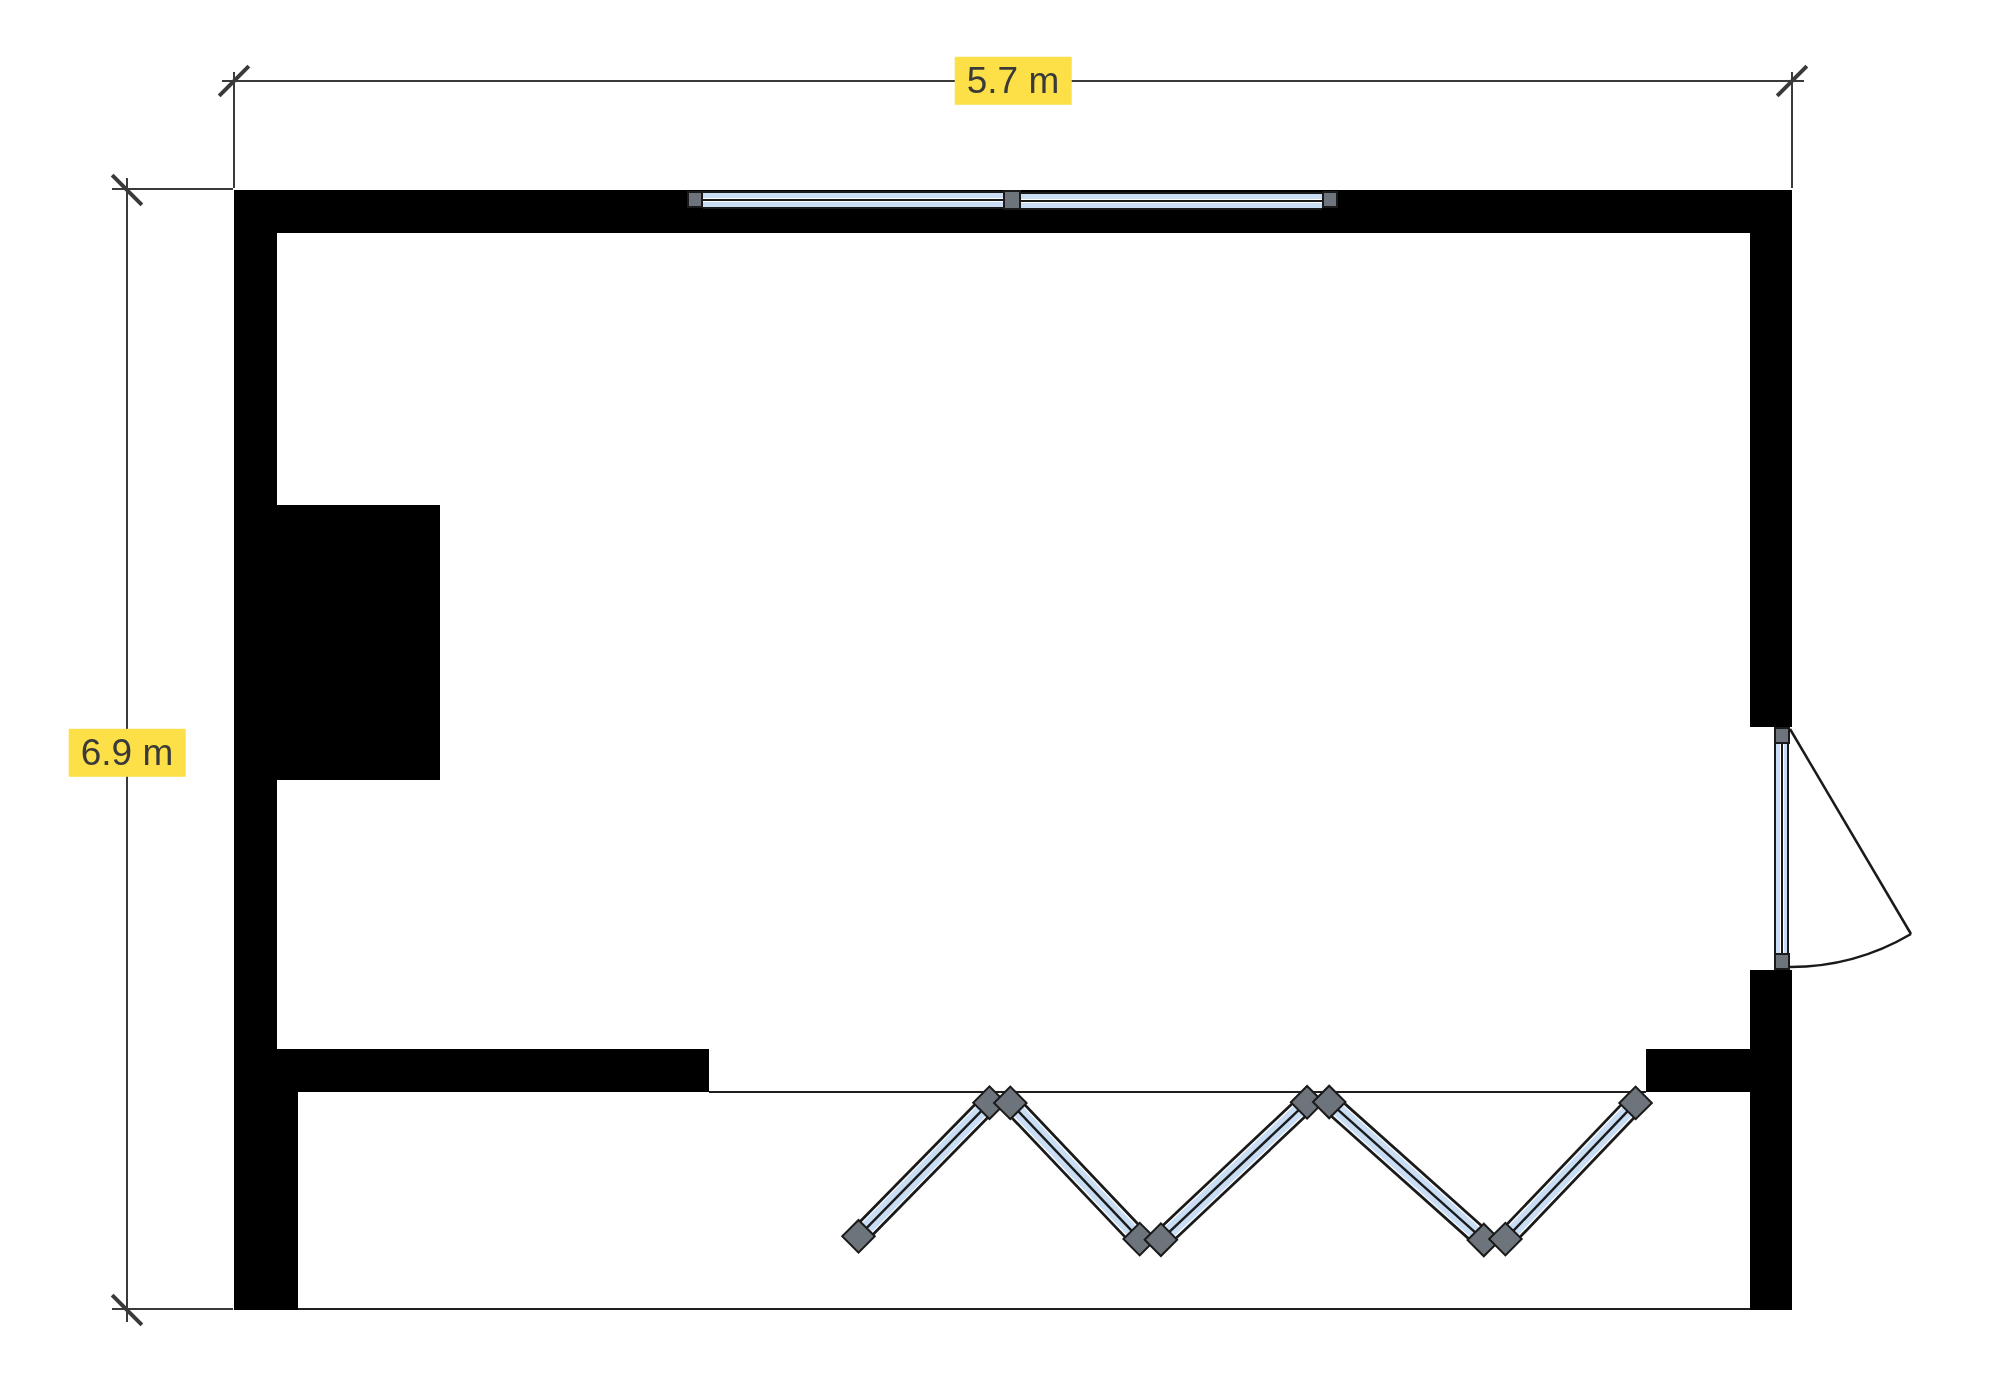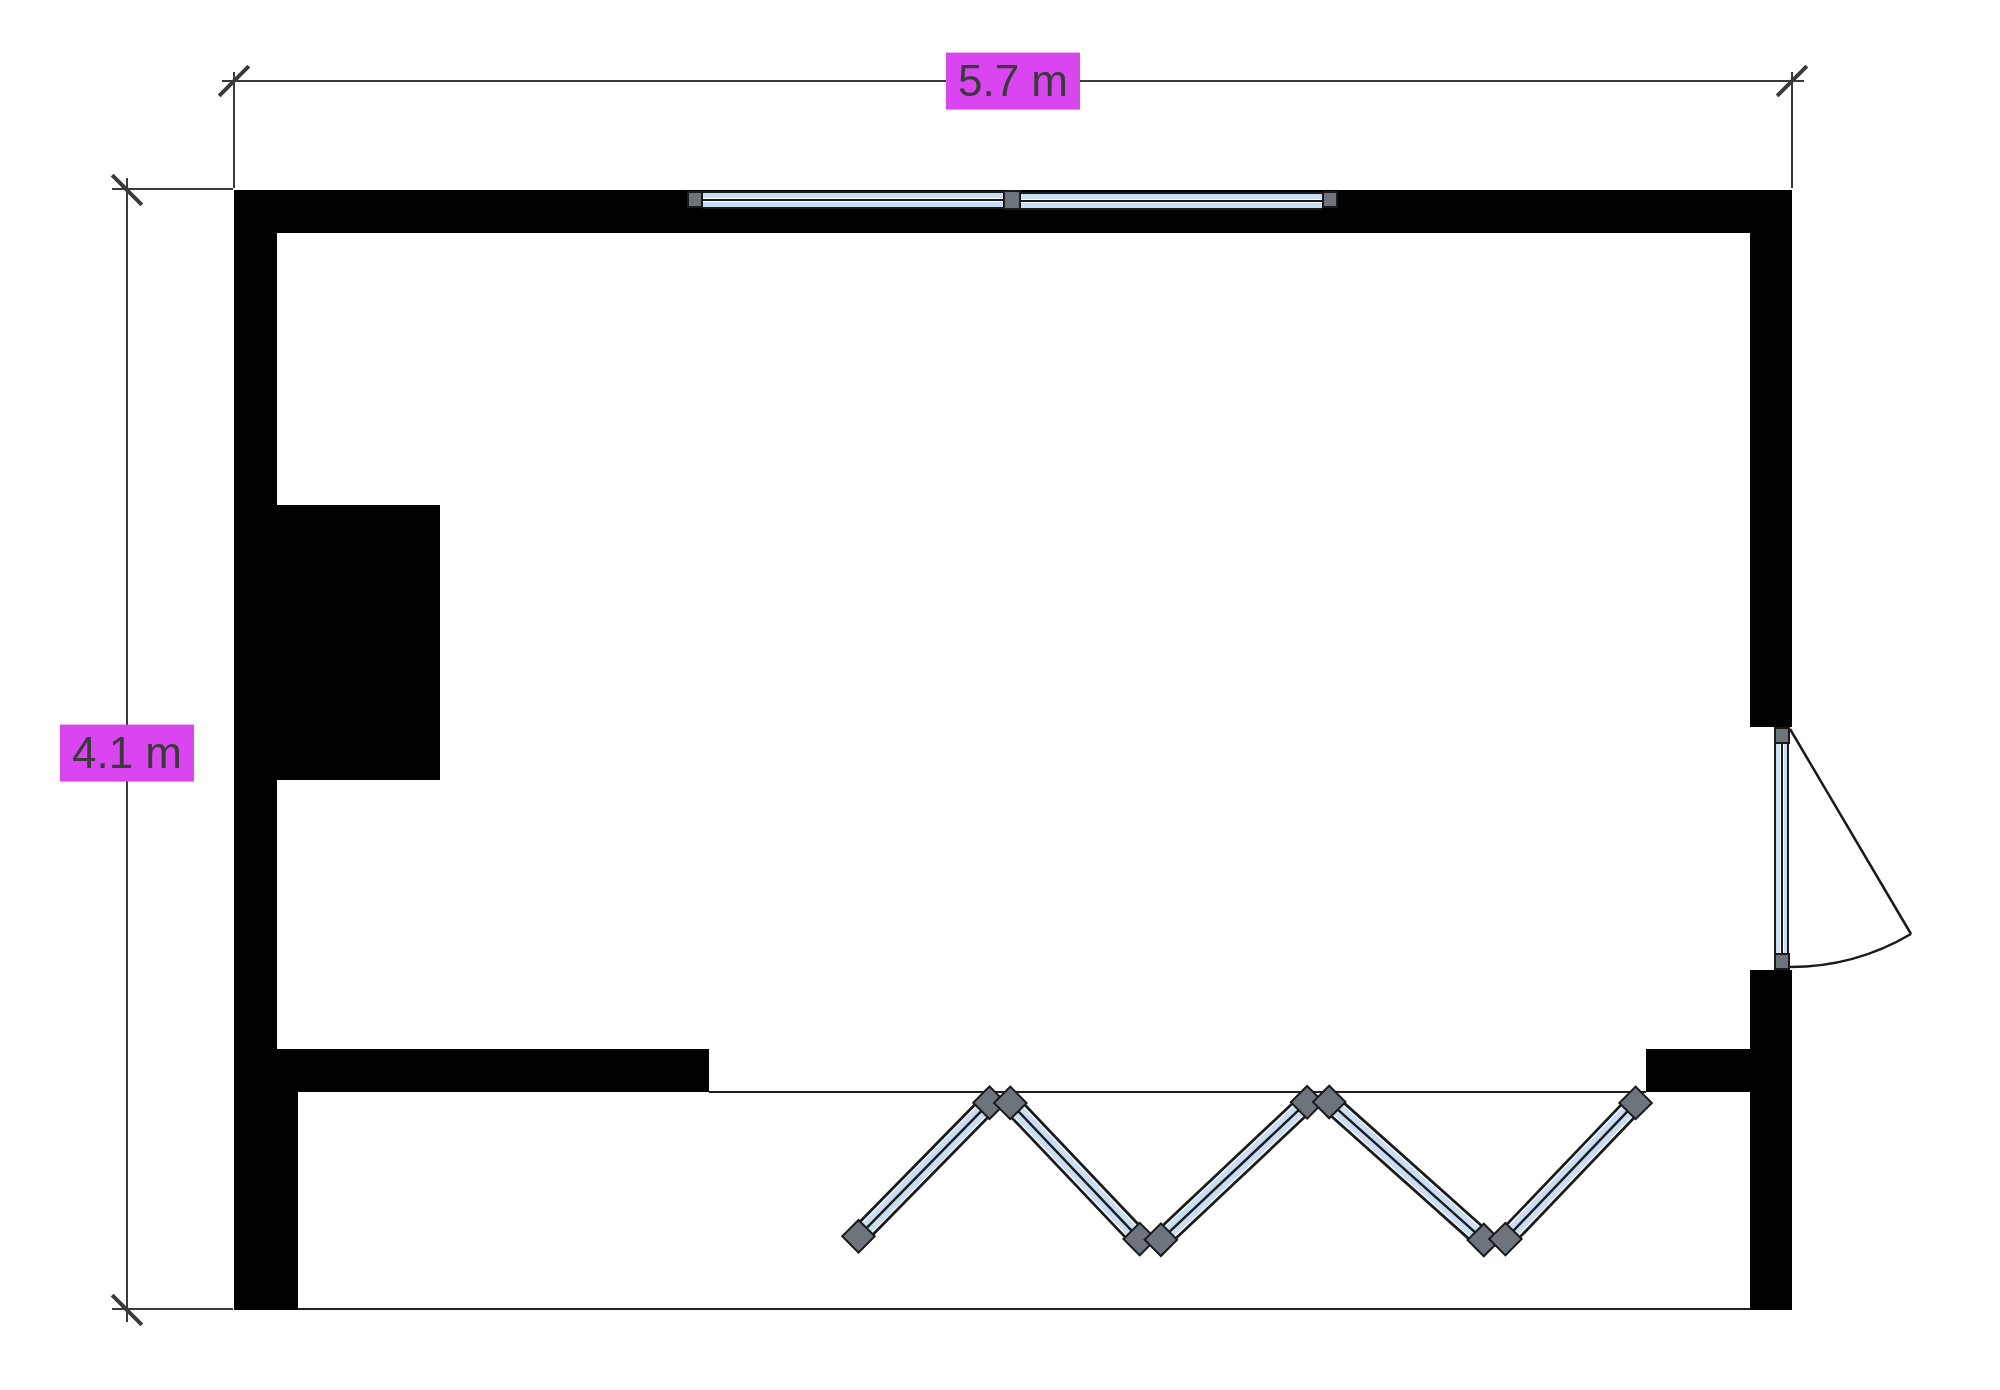--- a/index.html
+++ b/index.html
@@ -5,22 +5,22 @@
   html,body{margin:0;padding:0;background:#ffffff;}
   .plan{position:relative;width:2000px;height:1390px;background:#ffffff;overflow:hidden;
         font-family:"Liberation Sans", sans-serif;}
   .wall{position:absolute;background:#000000;}
   .thin-line{position:absolute;background:#1f1f1f;}
   .ext-line{position:absolute;background:#3a3a3a;}
   .dim-line{position:absolute;background:#3a3a3a;}
   .tick{position:absolute;width:42px;height:4px;background:#3a3a3a;}
   .tick.ne{transform:translate(-50%,-50%) rotate(-45deg);}
   .tick.se{transform:translate(-50%,-50%) rotate(45deg);}
-  .dim-label{position:absolute;transform:translate(-50%,-50%);background:#d946ef;
-             color:#3a3a3a;font-size:44px;line-height:1.2;padding:2px 12px;white-space:nowrap;}
+  .dim-label{position:absolute;transform:translate(-50%,-50%);background:#fde047;
+             color:#3a3a3a;font-size:37px;line-height:1.2;padding:2px 12px;white-space:nowrap;}
   .post{position:absolute;background:#6d747b;border:2px solid #1a1a1a;box-sizing:border-box;}
   .sash-h{position:absolute;height:18px;
       background:linear-gradient(to bottom,
         #1a1a1a 0 2px,#c9def4 2px 7px,#ffffff 7px 8px,
         #1a1a1a 8px 10px,#ffffff 10px 11px,#c9def4 11px 16px,#1a1a1a 16px 18px);}
   .leaf-v{position:absolute;width:15px;
       background:linear-gradient(to right,
         #1a1a1a 0 2px,#c9def4 2px 6px,#ffffff 6px 7px,
         #1a1a1a 7px 9px,#ffffff 9px 10px,#c9def4 10px 13px,#1a1a1a 13px 15px);}
   svg.overlay{position:absolute;left:0;top:0;}
@@ -35,21 +35,21 @@
   <div class="ext-line" style="left:1791px;top:72px;width:2px;height:116px;"></div>
   <div class="tick ne" style="left:234px;top:81px;"></div>
   <div class="tick ne" style="left:1792px;top:81px;"></div>
   <div class="dim-label" style="left:1013px;top:81px;">5.7 m</div>
 
   <div class="dim-line" style="left:126px;top:178px;width:2px;height:1144px;"></div>
   <div class="ext-line" style="left:112px;top:188px;width:121px;height:2px;"></div>
   <div class="ext-line" style="left:112px;top:1308px;width:121px;height:2px;"></div>
   <div class="tick se" style="left:127px;top:190px;"></div>
   <div class="tick se" style="left:127px;top:1310px;"></div>
-  <div class="dim-label" style="left:127px;top:753px;">4.1 m</div>
+  <div class="dim-label" style="left:127px;top:753px;">6.9 m</div>
 
   <div class="thin-line" style="left:234px;top:1308px;width:1558px;height:2px;"></div>
 
   <div class="thin-line" style="left:709px;top:1091px;width:937px;height:2px;"></div>
 
   <div class="wall" style="left:234px;top:190px;width:1558px;height:43px;"></div>
   <div class="wall" style="left:234px;top:190px;width:43px;height:902px;"></div>
   <div class="wall" style="left:234px;top:1092px;width:64px;height:218px;"></div>
   <div class="wall" style="left:1750px;top:190px;width:42px;height:537px;"></div>
   <div class="wall" style="left:1750px;top:970px;width:42px;height:340px;"></div>

